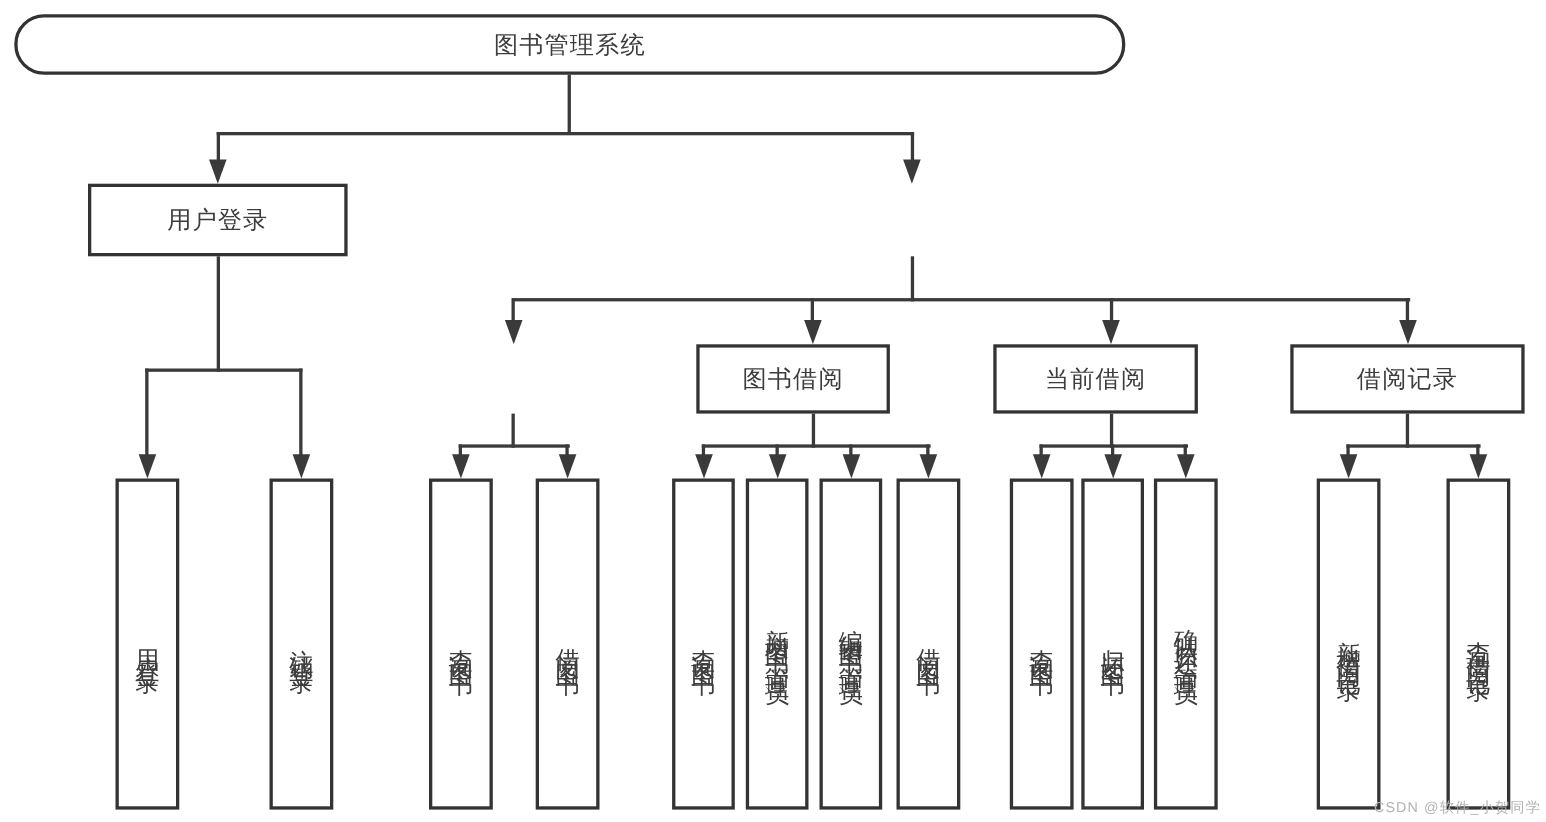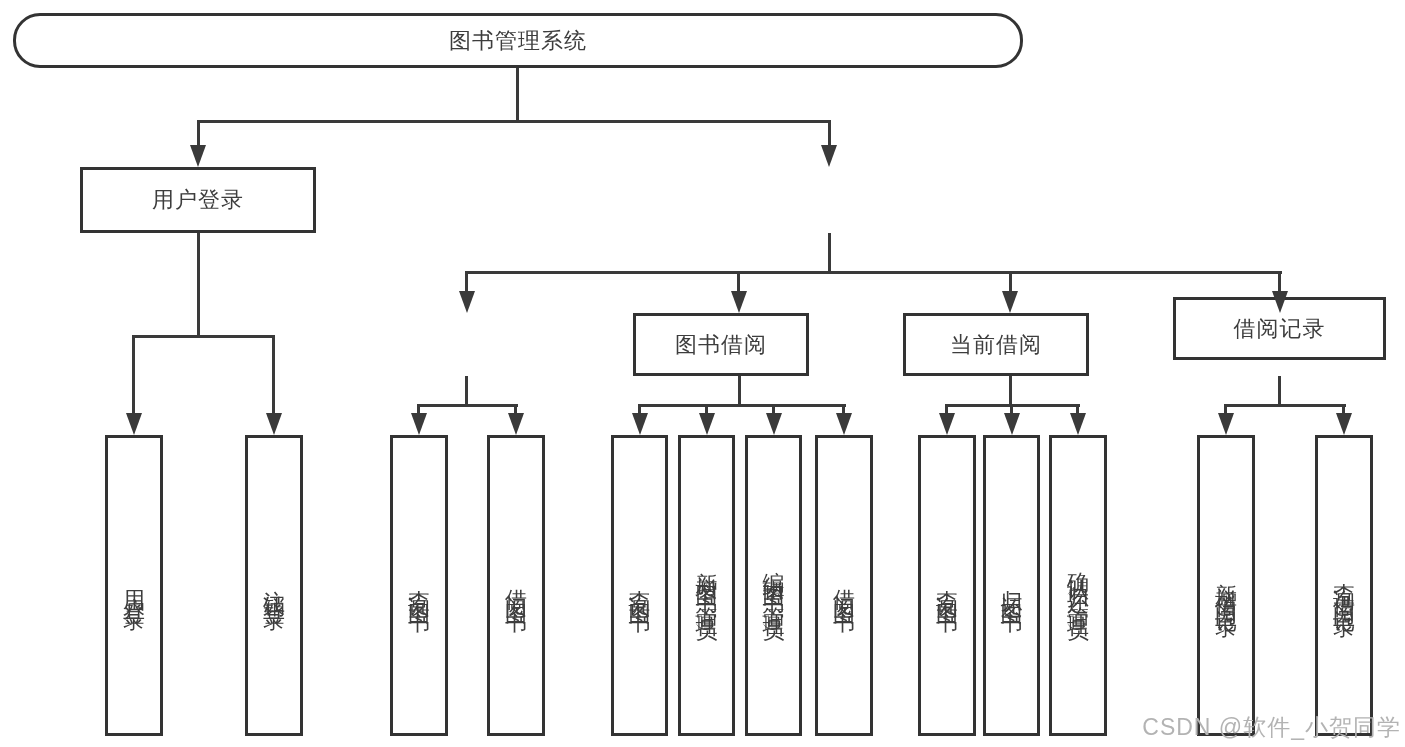--- a/index.html
+++ b/index.html
@@ -47,21 +47,21 @@
   .hl{position:absolute;height:3px;background:var(--line);}
   .arr{
     position:absolute;width:0;height:0;
     border-left:8px solid transparent;
     border-right:8px solid transparent;
     border-top:22px solid var(--line);
   }
   .watermark{
     position:absolute;
     right:4px;bottom:4px;
-    font-size:23px;
+    font-size:13px;
     color:var(--watermark);
     letter-spacing:1px;
     z-index:5;
   }
 </style>
 </head>
 <body>
 
 <div class="canvas">
 
@@ -72,21 +72,21 @@
   <div class="box" style="left:80px;top:167px;width:236px;height:66px;">
       <span>用户登录</span>
     </div>
 
   <div class="box" style="left:633px;top:313px;width:176px;height:63px;">
       <span>图书借阅</span>
     </div>
   <div class="box" style="left:903px;top:313px;width:186px;height:63px;">
       <span>当前借阅</span>
     </div>
-  <div class="box" style="left:1173px;top:297px;width:213px;height:63px;">
+  <div class="box" style="left:1173px;top:313px;width:213px;height:63px;">
       <span>借阅记录</span>
     </div>
 
   <div class="vbox" style="left:105px;top:435px;width:58px;height:301px;">
       <span>用户登录</span>
     </div>
   <div class="vbox" style="left:245px;top:435px;width:58px;height:301px;">
       <span>注销登录</span>
     </div>
 

